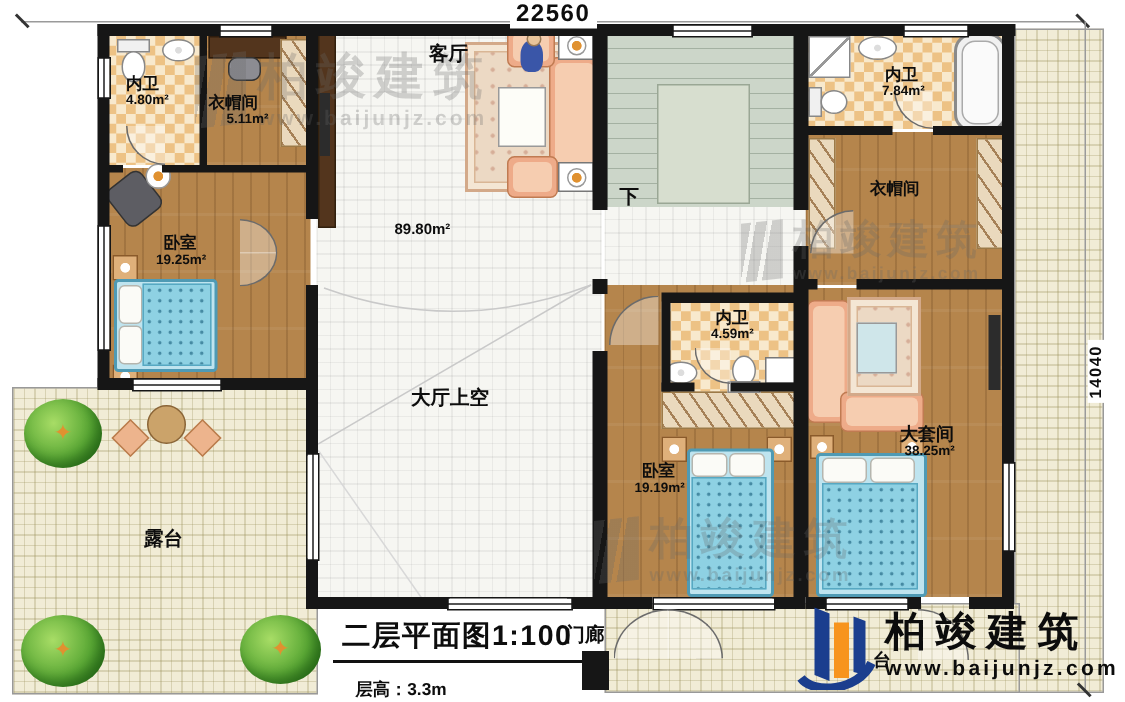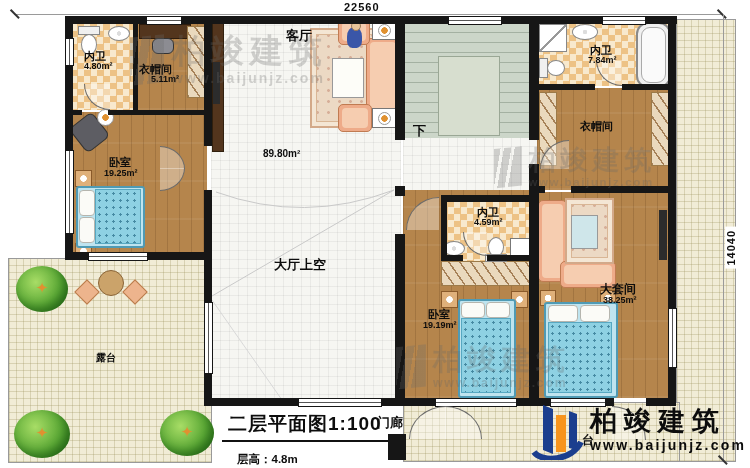--- a/index.html
+++ b/index.html
@@ -240,35 +240,35 @@
   <div class="lbl" style="left:580px;top:120px;font-size:11px;">衣帽间</div>
   <div class="lbl" style="left:109px;top:156px;font-size:11px;">卧室</div>
   <div class="lbl" style="left:104px;top:169px;font-size:9px;">19.25m²</div>
   <div class="lbl" style="left:274px;top:258px;font-size:13px;">大厅上空</div>
   <div class="lbl" style="left:477px;top:206px;font-size:11px;">内卫</div>
   <div class="lbl" style="left:474px;top:218px;font-size:9px;">4.59m²</div>
   <div class="lbl" style="left:600px;top:283px;font-size:12px;">大套间</div>
   <div class="lbl" style="left:603px;top:296px;font-size:9px;">38.25m²</div>
   <div class="lbl" style="left:428px;top:308px;font-size:11px;">卧室</div>
   <div class="lbl" style="left:423px;top:321px;font-size:9px;">19.19m²</div>
-  <div class="lbl" style="left:96px;top:352px;font-size:10px;">露台</div>
+  <div class="lbl" style="left:96px;top:352px;font-size:13px;">露台</div>
   <div class="lbl" style="left:377px;top:416px;font-size:13px;">门廊</div>
   <div class="lbl" style="left:582px;top:434px;font-size:12px;">台</div>
   <div class="lbl" style="left:413px;top:124px;font-size:13px;">下</div>
 
   <div class="dimline" style="left:14px;top:14px;width:708px;height:1px;"></div>
   <div class="tick" style="left:9px;top:13px;"></div>
   <div class="tick" style="left:716px;top:13px;"></div>
-  <div class="lbl" style="left:340px;top:1px;font-size:11px;letter-spacing:1px;background:#fff;padding:0 4px;">22560</div>
+  <div class="lbl" style="left:340px;top:1px;font-size:16px;letter-spacing:1px;background:#fff;padding:0 4px;">22560</div>
   <div class="dimline" style="left:723px;top:14px;width:1px;height:448px;"></div>
   <div class="tick" style="left:717px;top:459px;"></div>
   <div class="lbl" style="left:725px;top:227px;font-size:11px;letter-spacing:1px;background:#fff;writing-mode:vertical-rl;transform:rotate(180deg);padding:3px 0;">14040</div>
 
   <div class="title-main" style="left:222px;top:411px;">二层平面图1:100</div>
-  <div class="title-sub" style="left:237px;top:452px;">层高：4.8m</div>
+  <div class="title-sub" style="left:237px;top:452px;">层高：3.3m</div>
 
   <div class="logo" style="left:530px;top:400px;">
     <svg width="54" height="60" viewBox="0 0 54 60">
       <path d="M4 52 C12 63 42 61 51 42" stroke="#1b3e8e" stroke-width="6" fill="none"></path>
       <path d="M13 5 L23 9 L23 54 L13 50 Z" fill="#1b3e8e"></path>
       <rect x="26" y="15" width="10" height="37" fill="#f7941d"></rect>
       <path d="M39 11 L47 14 L47 50 L39 48 Z" fill="#1b3e8e"></path>
     </svg>
     <div>
       <div class="logo-name">柏竣建筑</div>

